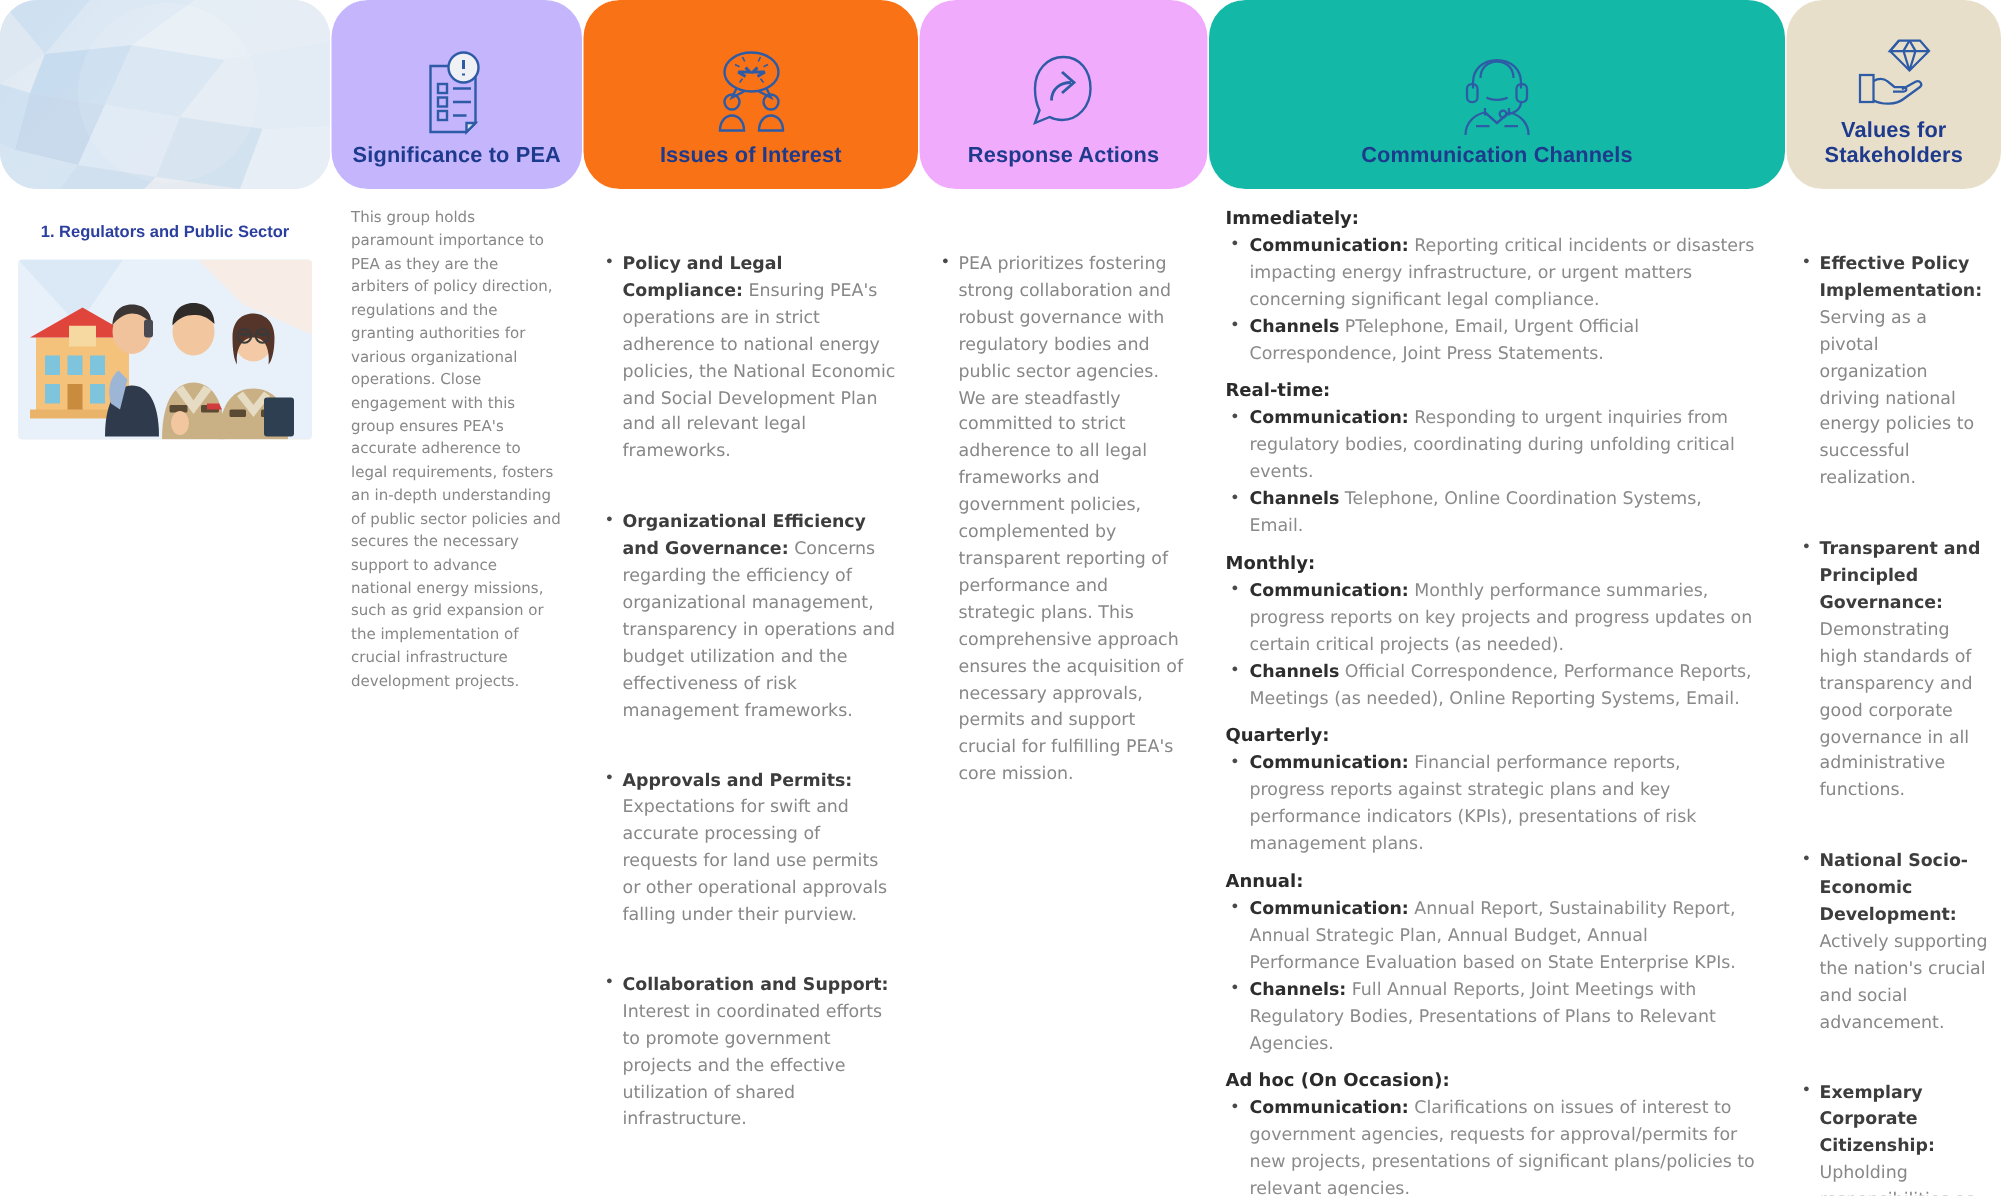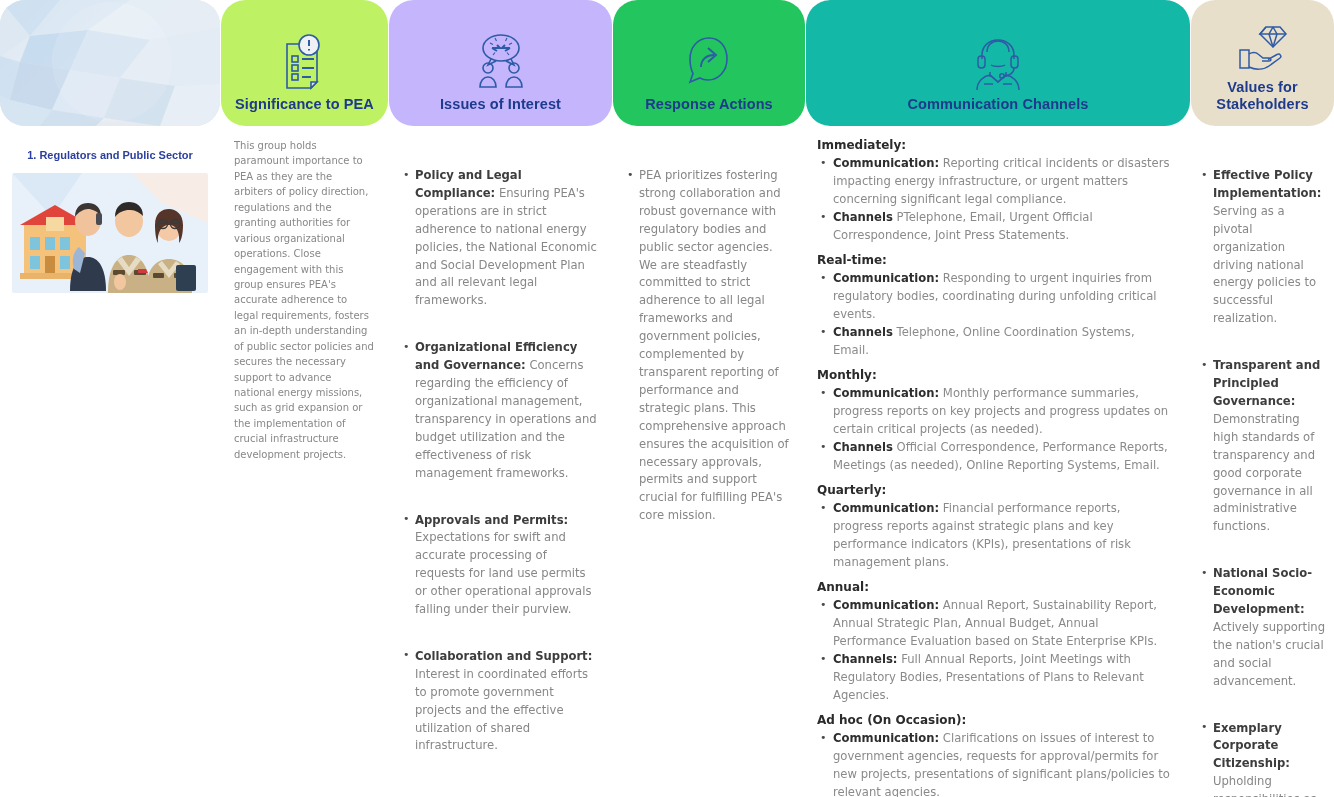--- a/index.html
+++ b/index.html
@@ -10,23 +10,23 @@
     font-family:"Liberation Sans", sans-serif;
     overflow:hidden;
   }
   .page { position:relative; width:1334px; height:797px; display:flex; flex-direction:column; }
 
   
   .header { display:flex; height:126px; flex:0 0 126px; }
   .hcell { position:relative; display:flex; flex-direction:column; align-items:center;
            justify-content:flex-end; padding-bottom:12px;border-radius:25px; }
   .hcell.c0 { width:220px; background:#e3e8ef; overflow:hidden; padding:0; }
-  .hcell.c1 { width:168px; background:#bef264; }
-  .hcell.c2 { width:224px; background:#c4b5fd; }
-  .hcell.c3 { width:193px; background:#22c55e; }
+  .hcell.c1 { width:168px; background:#c4b5fd; }
+  .hcell.c2 { width:224px; background:#f97316; }
+  .hcell.c3 { width:193px; background:#f0abfc; }
   .hcell.c4 { width:385px; background:#14b8a6; }
   .hcell.c5 { width:144px; background:#e8dfcb; }
   .hcell + .hcell { border-left:1px solid #ffffff; }
 
   .poly { position:absolute; inset:0; background:
       linear-gradient(135deg,#dbe6f2 0%, #e9eef4 38%, #e4e8ee 100%); }
   .poly svg { position:absolute; inset:0; width:100%; height:100%; display:block; }
 
   .hicon { height:68px; display:flex; align-items:flex-end; justify-content:center; }
   .hicon svg { display:block; }

